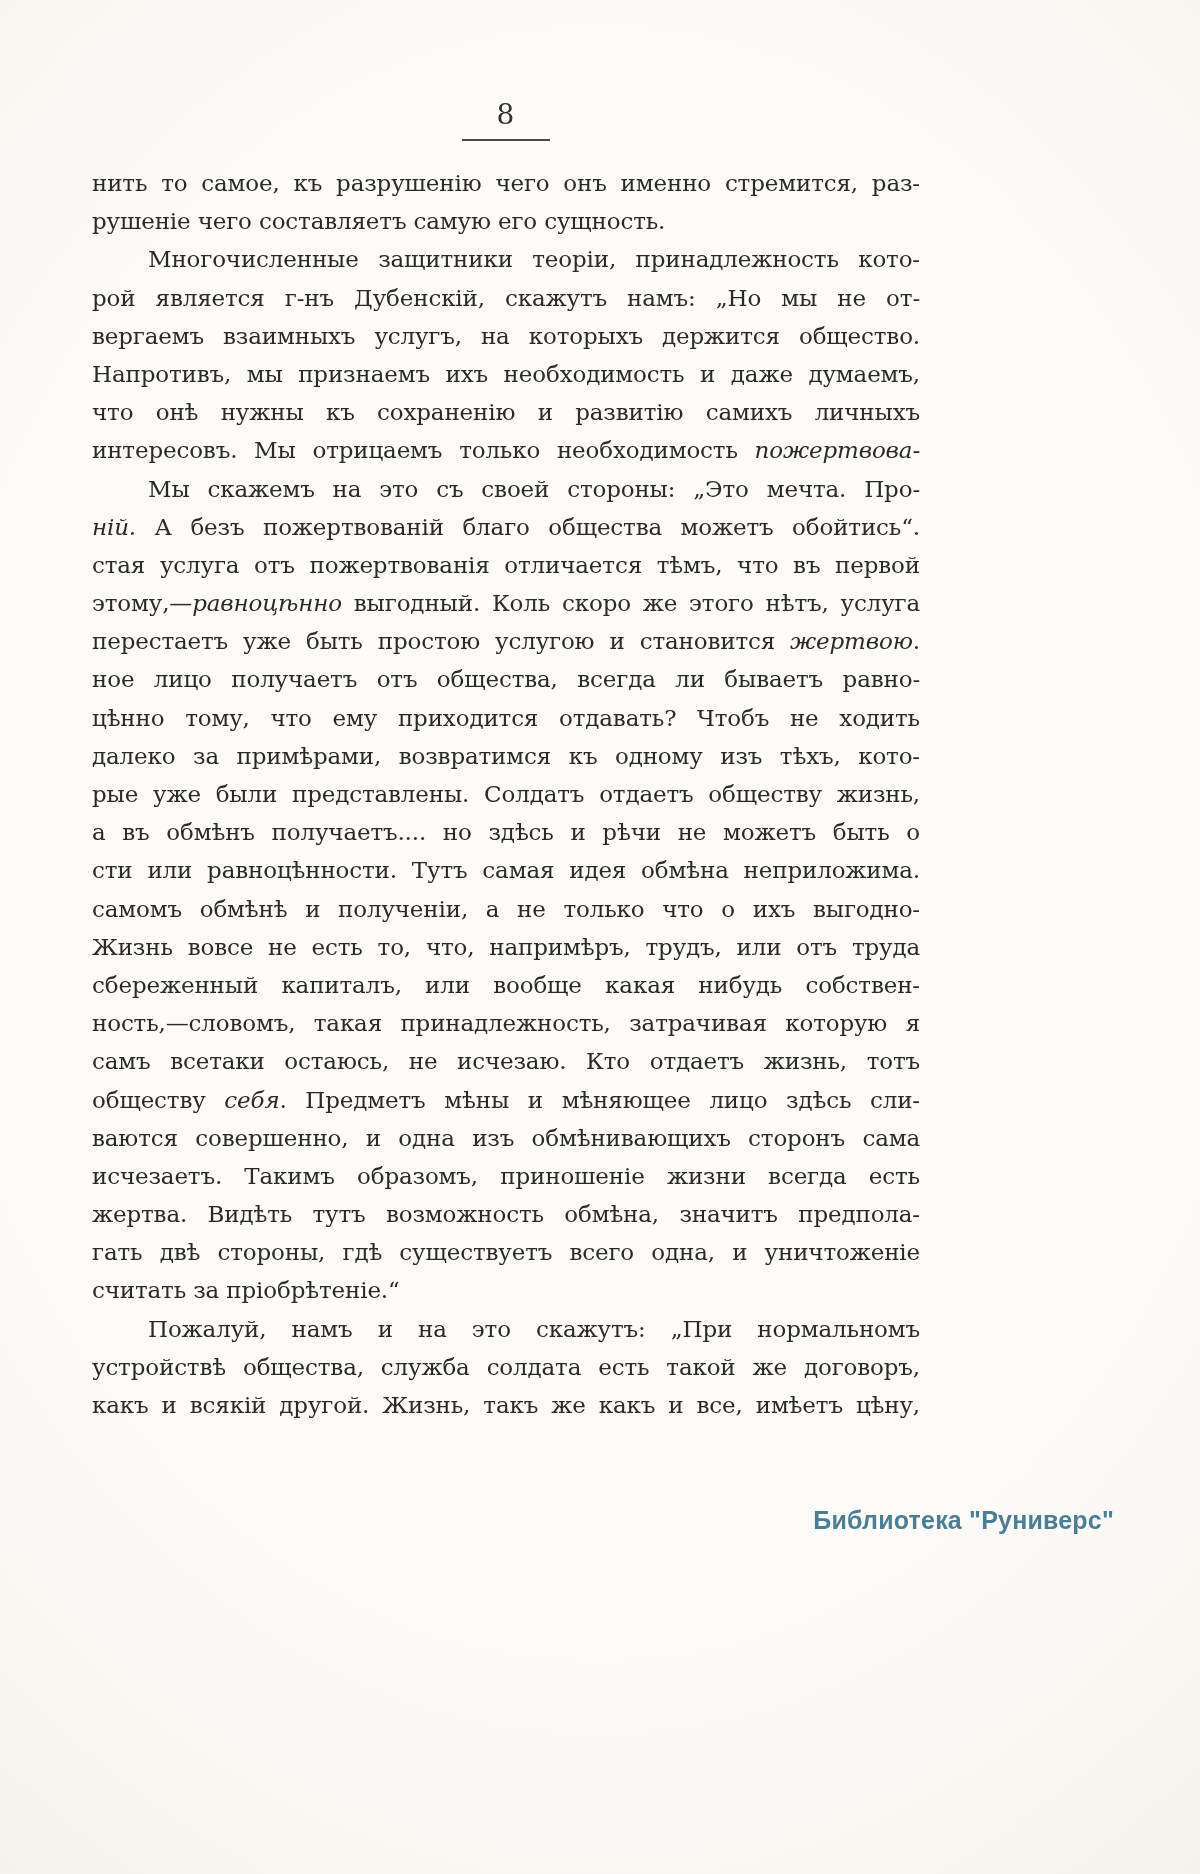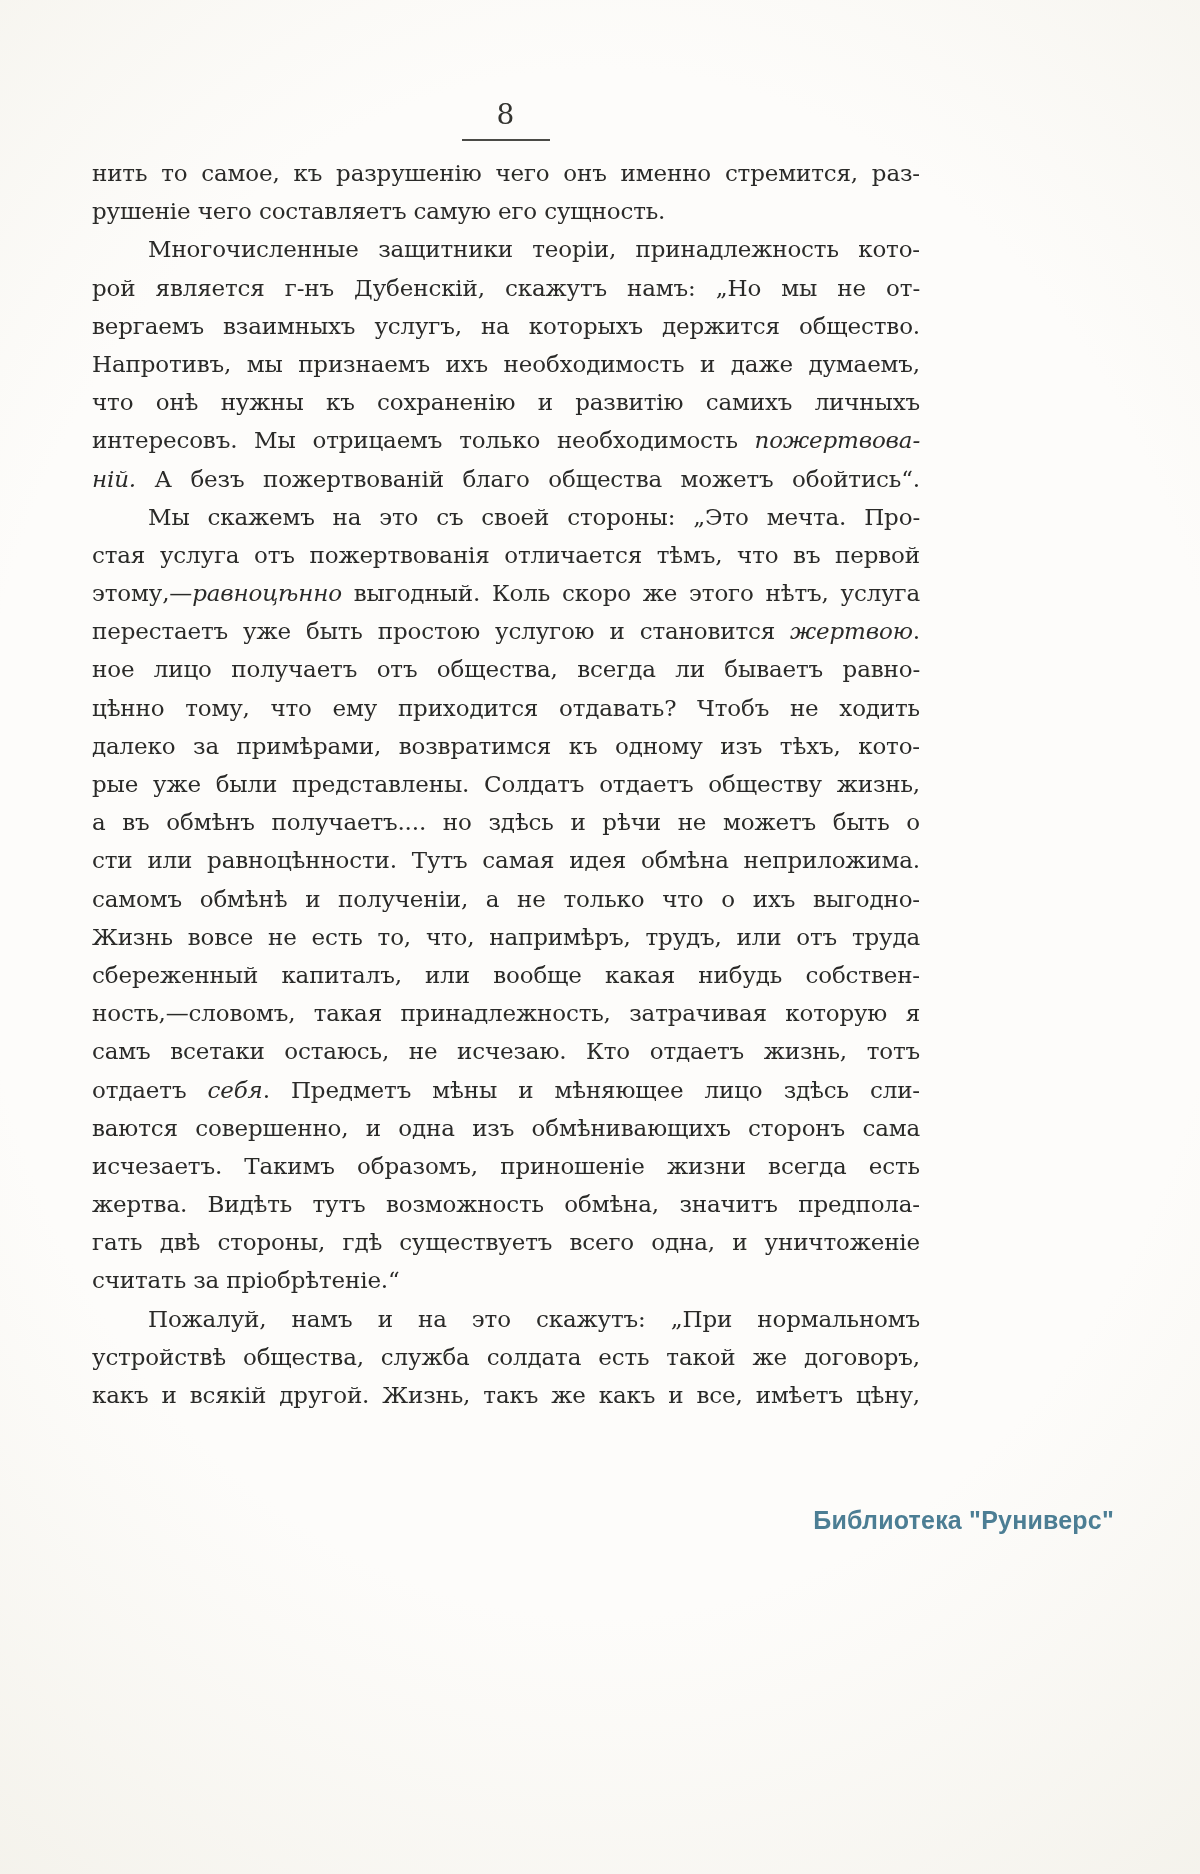--- a/index.html
+++ b/index.html
@@ -33,21 +33,21 @@
     color: #33332f;
   }
   .pagenum-rule {
     width: 88px;
     height: 0;
     border-bottom: 2px solid #4a4a46;
     margin: 8px auto 0 auto;
   }
   .text-block {
     position: absolute;
-    top: 154px;
+    top: 164px;
     left: 92px;
     width: 828px;
     font-size: 23px;
     letter-spacing: -0.15px;
   }
   .line {
     height: 38.2px;
     line-height: 38.2px;
     text-align: justify;
     text-align-last: justify;
@@ -86,37 +86,37 @@
 
   <div class="text-block">
       <div class="line"><span>нить то самое, къ разрушенію чего онъ именно стремится, раз-</span></div>
       <div class="line left"><span>рушеніе чего составляетъ самую его сущность.</span></div>
       <div class="line indent"><span>Многочисленные защитники теоріи, принадлежность кото-</span></div>
       <div class="line"><span>рой является г-нъ Дубенскій, скажутъ намъ: „Но мы не от-</span></div>
       <div class="line"><span>вергаемъ взаимныхъ услугъ, на которыхъ держится общество.</span></div>
       <div class="line"><span>Напротивъ, мы признаемъ ихъ необходимость и даже думаемъ,</span></div>
       <div class="line"><span>что онѣ нужны къ сохраненію и развитію самихъ личныхъ</span></div>
       <div class="line"><span>интересовъ. Мы отрицаемъ только необходимость </span><span class="it">пожертвова-</span></div>
+      <div class="line indent"><span>Мы скажемъ на это съ своей стороны: „Это мечта. Про-</span></div>
       <div class="line"><span class="it">ній.</span><span> А безъ пожертвованій благо общества можетъ обойтись“.</span></div>
-      <div class="line indent"><span>Мы скажемъ на это съ своей стороны: „Это мечта. Про-</span></div>
       <div class="line"><span>стая услуга отъ пожертвованія отличается тѣмъ, что въ первой</span></div>
       <div class="line"><span>этому,—</span><span class="it">равноцѣнно</span><span> выгодный. Коль скоро же этого нѣтъ, услуга</span></div>
       <div class="line"><span>перестаетъ уже быть простою услугою и становится </span><span class="it">жертвою</span><span>.</span></div>
       <div class="line"><span>ное лицо получаетъ отъ общества, всегда ли бываетъ равно-</span></div>
       <div class="line"><span>цѣнно тому, что ему приходится отдавать? Чтобъ не ходить</span></div>
       <div class="line"><span>далеко за примѣрами, возвратимся къ одному изъ тѣхъ, кото-</span></div>
       <div class="line"><span>рые уже были представлены. Солдатъ отдаетъ обществу жизнь,</span></div>
       <div class="line"><span>а въ обмѣнъ получаетъ.... но здѣсь и рѣчи не можетъ быть о</span></div>
       <div class="line"><span>сти или равноцѣнности. Тутъ самая идея обмѣна неприложима.</span></div>
       <div class="line"><span>самомъ обмѣнѣ и полученіи, а не только что о ихъ выгодно-</span></div>
       <div class="line"><span>Жизнь вовсе не есть то, что, напримѣръ, трудъ, или отъ труда</span></div>
       <div class="line"><span>сбереженный капиталъ, или вообще какая нибудь собствен-</span></div>
       <div class="line"><span>ность,—словомъ, такая принадлежность, затрачивая которую я</span></div>
       <div class="line"><span>самъ всетаки остаюсь, не исчезаю. Кто отдаетъ жизнь, тотъ</span></div>
-      <div class="line"><span>отдаетъ </span><span class="it">себя</span><span>. Предметъ мѣны и мѣняющее лицо здѣсь сли-</span></div>
+      <div class="line"><span>обществу </span><span class="it">себя</span><span>. Предметъ мѣны и мѣняющее лицо здѣсь сли-</span></div>
       <div class="line"><span>ваются совершенно, и одна изъ обмѣнивающихъ сторонъ сама</span></div>
       <div class="line"><span>исчезаетъ. Такимъ образомъ, приношеніе жизни всегда есть</span></div>
       <div class="line"><span>жертва. Видѣть тутъ возможность обмѣна, значитъ предпола-</span></div>
       <div class="line"><span>гать двѣ стороны, гдѣ существуетъ всего одна, и уничтоженіе</span></div>
       <div class="line left"><span>считать за пріобрѣтеніе.“</span></div>
       <div class="line indent"><span>Пожалуй, намъ и на это скажутъ: „При нормальномъ</span></div>
       <div class="line"><span>устройствѣ общества, служба солдата есть такой же договоръ,</span></div>
       <div class="line"><span>какъ и всякій другой. Жизнь, такъ же какъ и все, имѣетъ цѣну,</span></div>
     </div>
 

